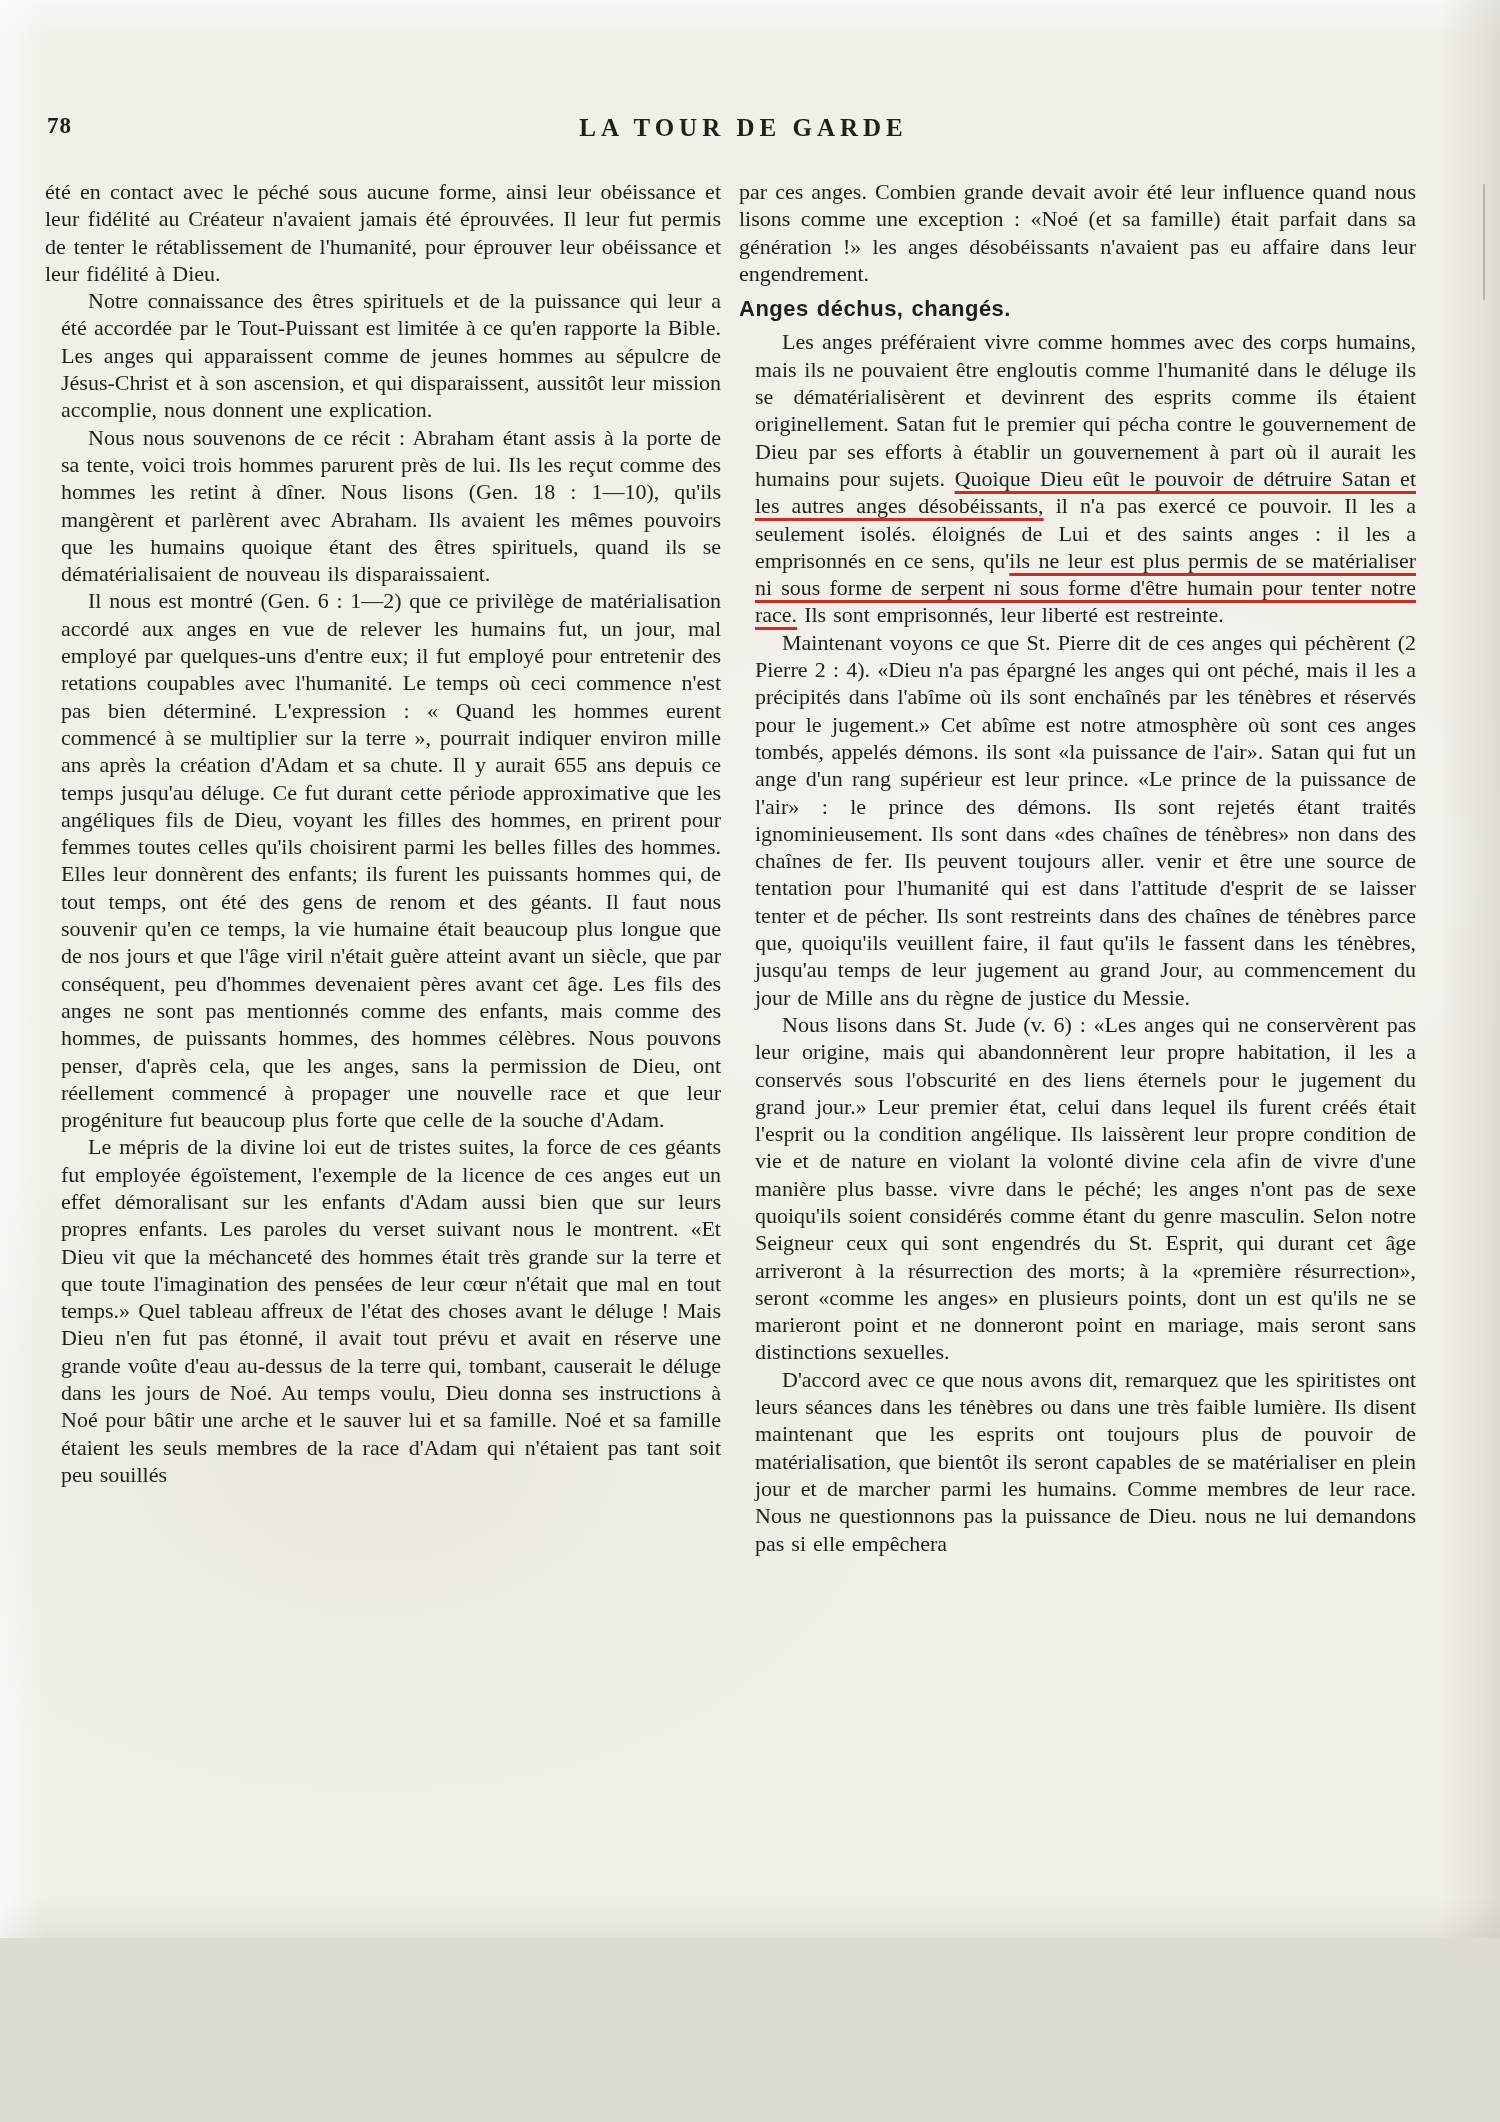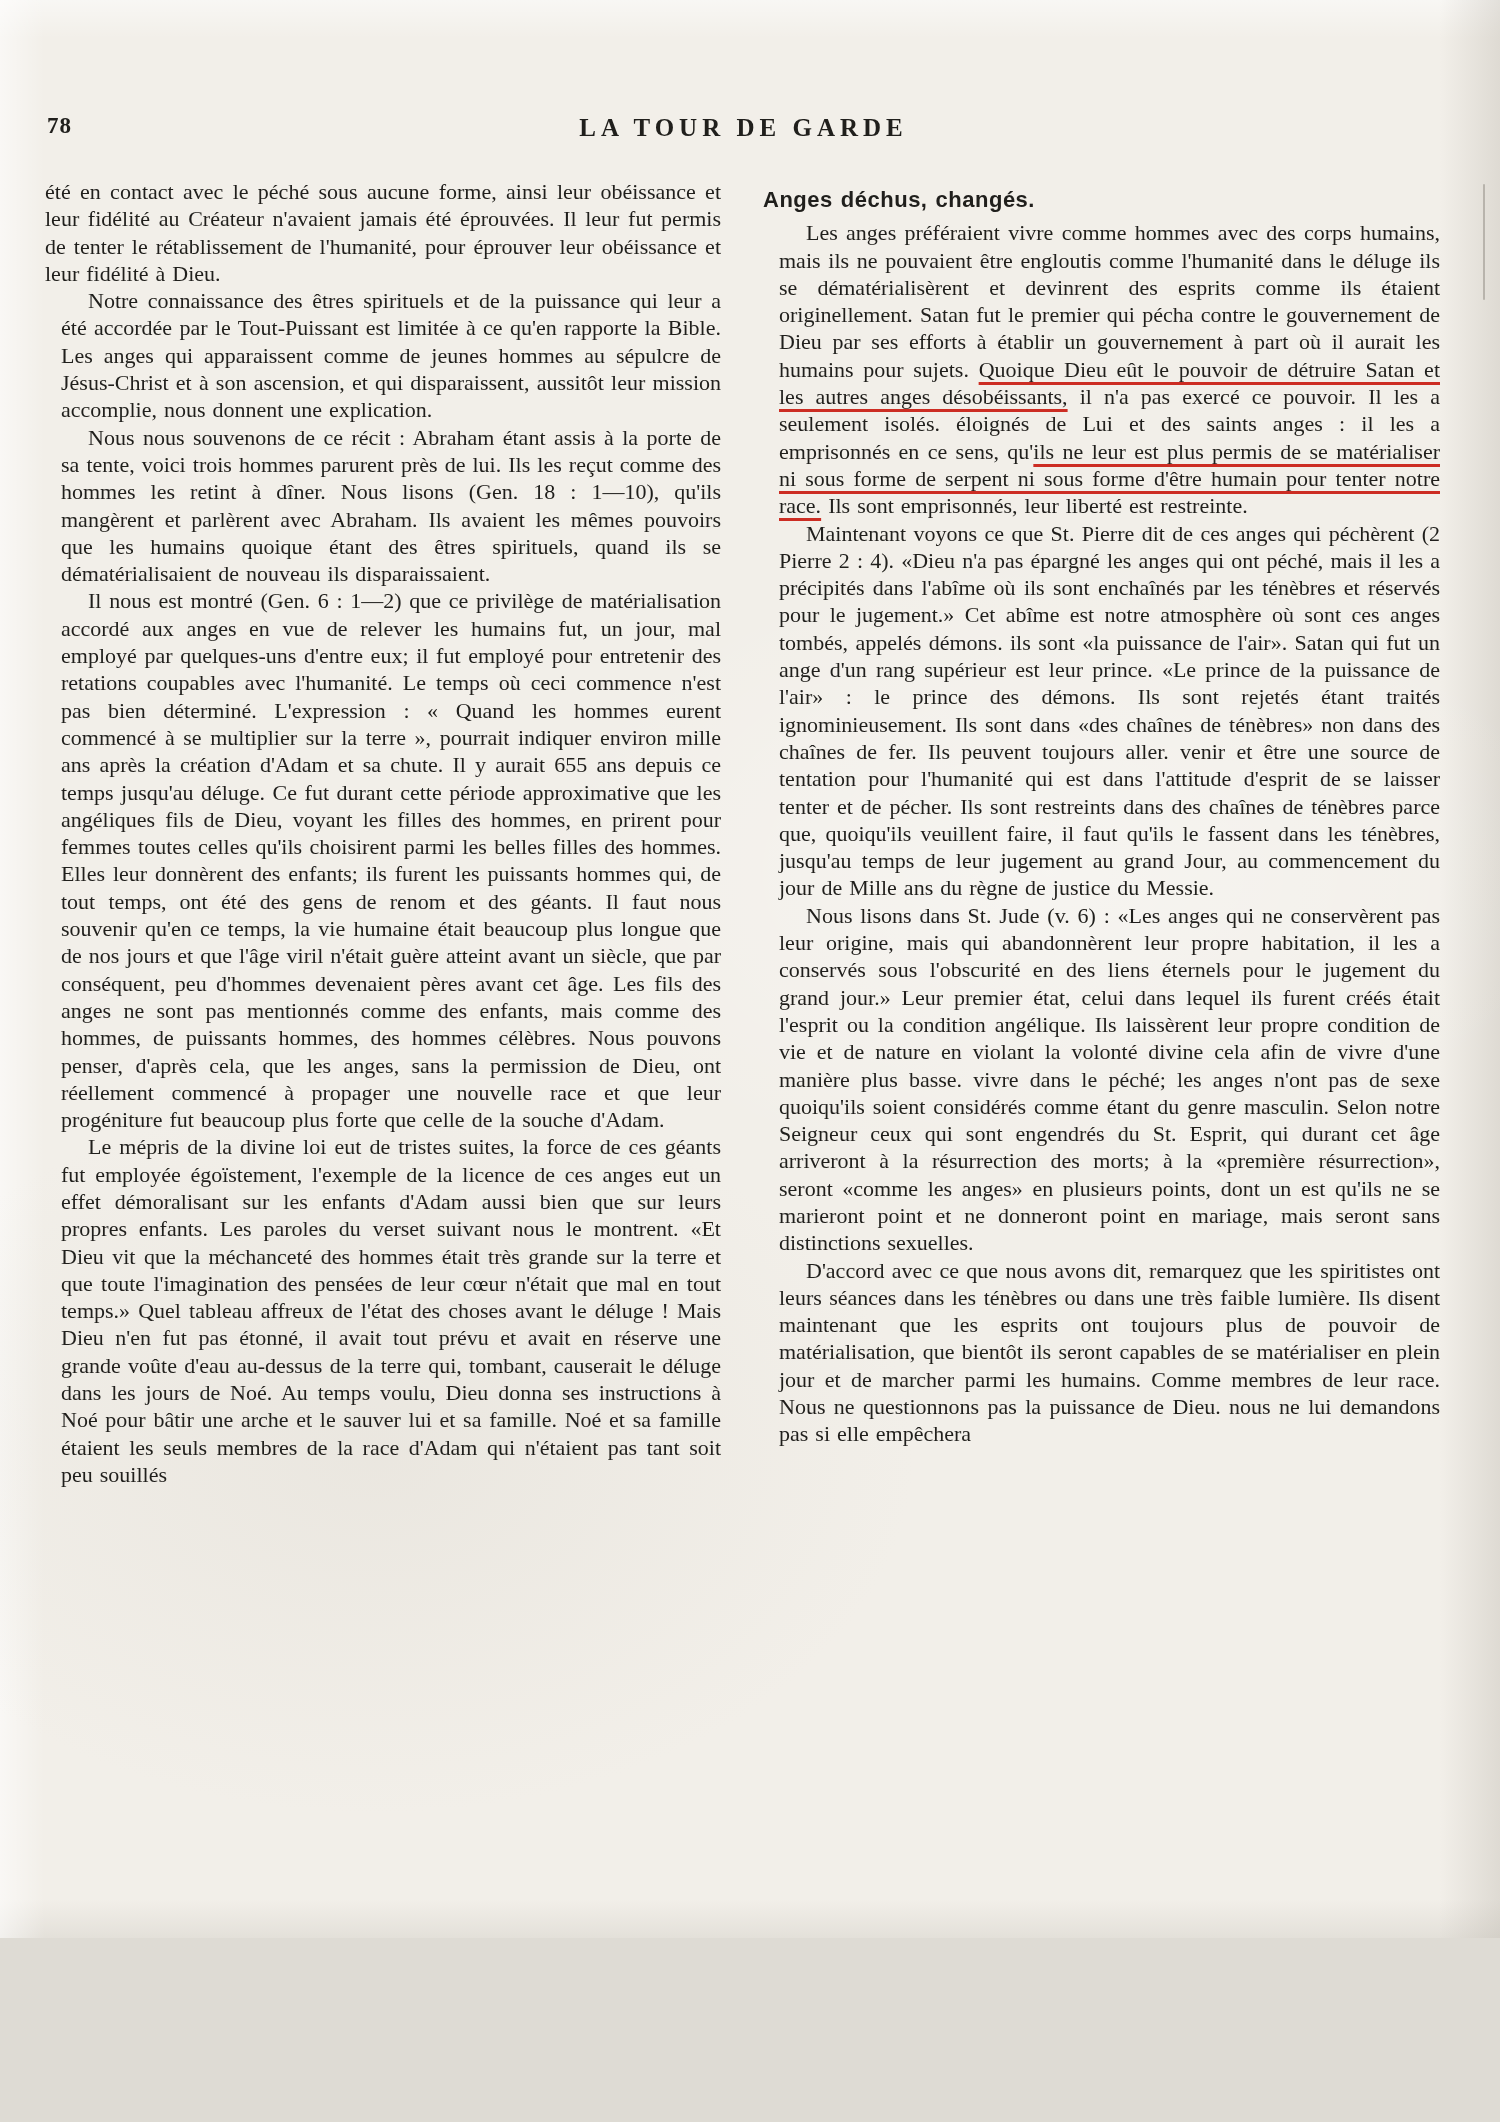--- a/index.html
+++ b/index.html
@@ -44,21 +44,21 @@
     font-weight: bold;
     letter-spacing: 5px;
     font-family: "Liberation Serif", "DejaVu Serif", serif;
   }
   .content {
     position: absolute;
     top: 178px;
     left: 45px;
     width: 1395px;
     display: flex;
-    gap: 42px;
+    gap: 18px;
   }
   .column {
     text-align: justify;
     font-size: 22px;
     line-height: 27.3px;
     word-spacing: 1.5px;
   }
   .column.left  { flex: 0 0 676px; width: 676px; }
   .column.right { flex: 0 0 677px; width: 677px; }
   .para {
@@ -105,20 +105,21 @@
 
   <main class="content">
     <section class="column left">
         <p class="para"><span class="text-segment">été en contact avec le péché sous aucune forme, ainsi leur obéissance et leur fidélité au Créateur n'avaient jamais été éprouvées.  Il leur fut permis de tenter le rétablissement de l'humanité, pour éprouver leur obéissance et leur fidélité à Dieu.</span></p>
         <p class="para indent"><span class="text-segment">Notre connaissance des êtres spirituels et de la puissance qui leur a été accordée par le Tout-Puissant est limitée à ce qu'en rapporte la Bible.  Les anges qui apparaissent comme de jeunes hommes au sépulcre de Jésus-Christ et à son ascension, et qui disparaissent, aussitôt leur mission accomplie, nous donnent une explication.</span></p>
         <p class="para indent"><span class="text-segment">Nous nous souvenons de ce récit :  Abraham étant assis à la porte de sa tente, voici trois hommes parurent près de lui.  Ils les reçut comme des hommes les retint à dîner.  Nous lisons (Gen. 18 : 1—10), qu'ils mangèrent et parlèrent avec Abraham.  Ils avaient les mêmes pouvoirs que les humains quoique étant des êtres spirituels, quand ils se dématérialisaient de nouveau ils disparaissaient.</span></p>
         <p class="para indent"><span class="text-segment">Il nous est montré (Gen. 6 : 1—2) que ce privilège de matérialisation accordé aux anges en vue de relever les humains fut, un jour, mal employé par quelques-uns d'entre eux; il fut employé pour entretenir des retations coupables avec l'humanité.  Le temps où ceci commence n'est pas bien déterminé.  L'expression : « Quand les hommes eurent commencé à se multiplier sur la terre », pourrait indiquer environ mille ans après la création d'Adam et sa chute.  Il y aurait 655 ans depuis ce temps jusqu'au déluge.  Ce fut durant cette période approximative que les angéliques fils de Dieu, voyant les filles des hommes, en prirent pour femmes toutes celles qu'ils choisirent parmi les belles filles des hommes.  Elles leur donnèrent des enfants; ils furent les puissants hommes qui, de tout temps, ont été des gens de renom et des géants.  Il faut nous souvenir qu'en ce temps, la vie humaine était beaucoup plus longue que de nos jours et que l'âge viril n'était guère atteint avant un siècle, que par conséquent, peu d'hommes devenaient pères avant cet âge.  Les fils des anges ne sont pas mentionnés comme des enfants, mais comme des hommes, de puissants hommes, des hommes célèbres. Nous pouvons penser, d'après cela, que les anges, sans la permission de Dieu, ont réellement commencé à propager une nouvelle race et que leur progéniture fut beaucoup plus forte que celle de la souche d'Adam.</span></p>
         <p class="para indent"><span class="text-segment">Le mépris de la divine loi eut de tristes suites, la force de ces géants fut employée égoïstement, l'exemple de la licence de ces anges eut un effet démoralisant sur les enfants d'Adam aussi bien que sur leurs propres enfants.  Les paroles du verset suivant nous le montrent. «Et Dieu vit que la méchanceté des hommes était très grande sur la terre et que toute l'imagination des pensées de leur cœur n'était que mal en tout temps.»  Quel tableau affreux de l'état des choses avant le déluge ! Mais Dieu n'en fut pas étonné, il avait tout prévu et avait en réserve une grande voûte d'eau au-dessus de la terre qui, tombant, causerait le déluge dans les jours de Noé.   Au temps voulu, Dieu donna ses instructions à Noé pour bâtir une arche et le sauver lui et sa famille.  Noé et sa famille étaient les seuls membres de la race d'Adam qui n'étaient pas tant soit peu souillés</span></p>
       </section>
     <section class="column right">
+        <p class="para"><span class="text-segment">par ces anges.  Combien grande devait avoir été leur influence quand nous lisons comme une exception : «Noé (et sa famille) était parfait dans sa génération !» les anges désobéissants n'avaient pas eu affaire dans leur engendrement.</span></p>
         <h3 class="section-heading">Anges déchus, changés.</h3>
         <p class="para indent"><span class="text-segment">Les anges préféraient vivre comme hommes avec des corps humains, mais ils ne pouvaient être engloutis comme l'humanité dans le déluge ils se dématérialisèrent et devinrent des esprits comme ils étaient originellement. Satan fut le premier qui pécha contre le gouvernement de Dieu par ses efforts à établir un gouvernement à part où il aurait les humains pour sujets. </span><span class="red-underline">Quoique Dieu eût le pouvoir de détruire Satan et les autres anges désobéissants,</span><span class="text-segment"> il n'a pas exercé ce pouvoir.  Il les a seulement isolés. éloignés de Lui et des saints anges : il les a emprisonnés en ce sens, qu'</span><span class="red-underline">ils ne leur est plus permis de se matérialiser ni sous forme de serpent ni sous forme d'être humain pour tenter notre race.</span><span class="text-segment">  Ils sont emprisonnés, leur liberté est restreinte.</span></p>
         <p class="para indent"><span class="text-segment">Maintenant voyons ce que St. Pierre dit de ces anges qui péchèrent (2 Pierre 2 : 4).  «Dieu n'a pas épargné les anges qui ont péché, mais il les a précipités dans l'abîme où ils sont enchaînés par les ténèbres et réservés pour le jugement.»  Cet abîme est notre atmosphère où sont ces anges tombés, appelés démons. ils sont «la puissance de l'air».  Satan qui fut un ange d'un rang supérieur est leur prince.  «Le prince de la puissance de l'air» : le prince des démons.  Ils sont rejetés étant traités ignominieusement.  Ils sont dans «des chaînes de ténèbres» non dans des chaînes de fer. Ils peuvent toujours aller. venir et être une source de tentation pour l'humanité qui est dans l'attitude d'esprit de se laisser tenter et de pécher.  Ils sont restreints dans des chaînes de ténèbres parce que, quoiqu'ils veuillent faire, il faut qu'ils le fassent dans les ténèbres, jusqu'au temps de leur jugement au grand Jour, au commencement du jour de Mille ans du règne de justice du Messie.</span></p>
         <p class="para indent"><span class="text-segment">Nous lisons dans St. Jude (v. 6) : «Les anges qui ne conservèrent pas leur origine, mais qui abandonnèrent leur propre habitation, il les a conservés sous l'obscurité en des liens éternels pour le jugement du grand jour.» Leur premier état, celui dans lequel ils furent créés était l'esprit ou la condition angélique.  Ils laissèrent leur propre condition de vie et de nature en violant la volonté divine cela afin de vivre d'une manière plus basse. vivre dans le péché; les anges n'ont pas de sexe quoiqu'ils soient considérés comme étant du genre masculin. Selon notre Seigneur ceux qui sont engendrés du St. Esprit, qui durant cet âge arriveront à la résurrection des morts; à la «première résurrection», seront «comme les anges» en plusieurs points, dont un est qu'ils ne se marieront point et ne donneront point en mariage, mais seront sans distinctions sexuelles.</span></p>
         <p class="para indent"><span class="text-segment">D'accord avec ce que nous avons dit, remarquez que les spiritistes ont leurs séances dans les ténèbres ou dans une très faible lumière.  Ils disent maintenant que les esprits ont toujours plus de pouvoir de matérialisation, que bientôt ils seront capables de se matérialiser en plein jour et de marcher parmi les humains. Comme membres de leur race.  Nous ne questionnons pas la puissance de Dieu. nous ne lui demandons pas si elle empêchera</span></p>
       </section>
   </main>
 
   <div class="edge-artifact"></div>
 

